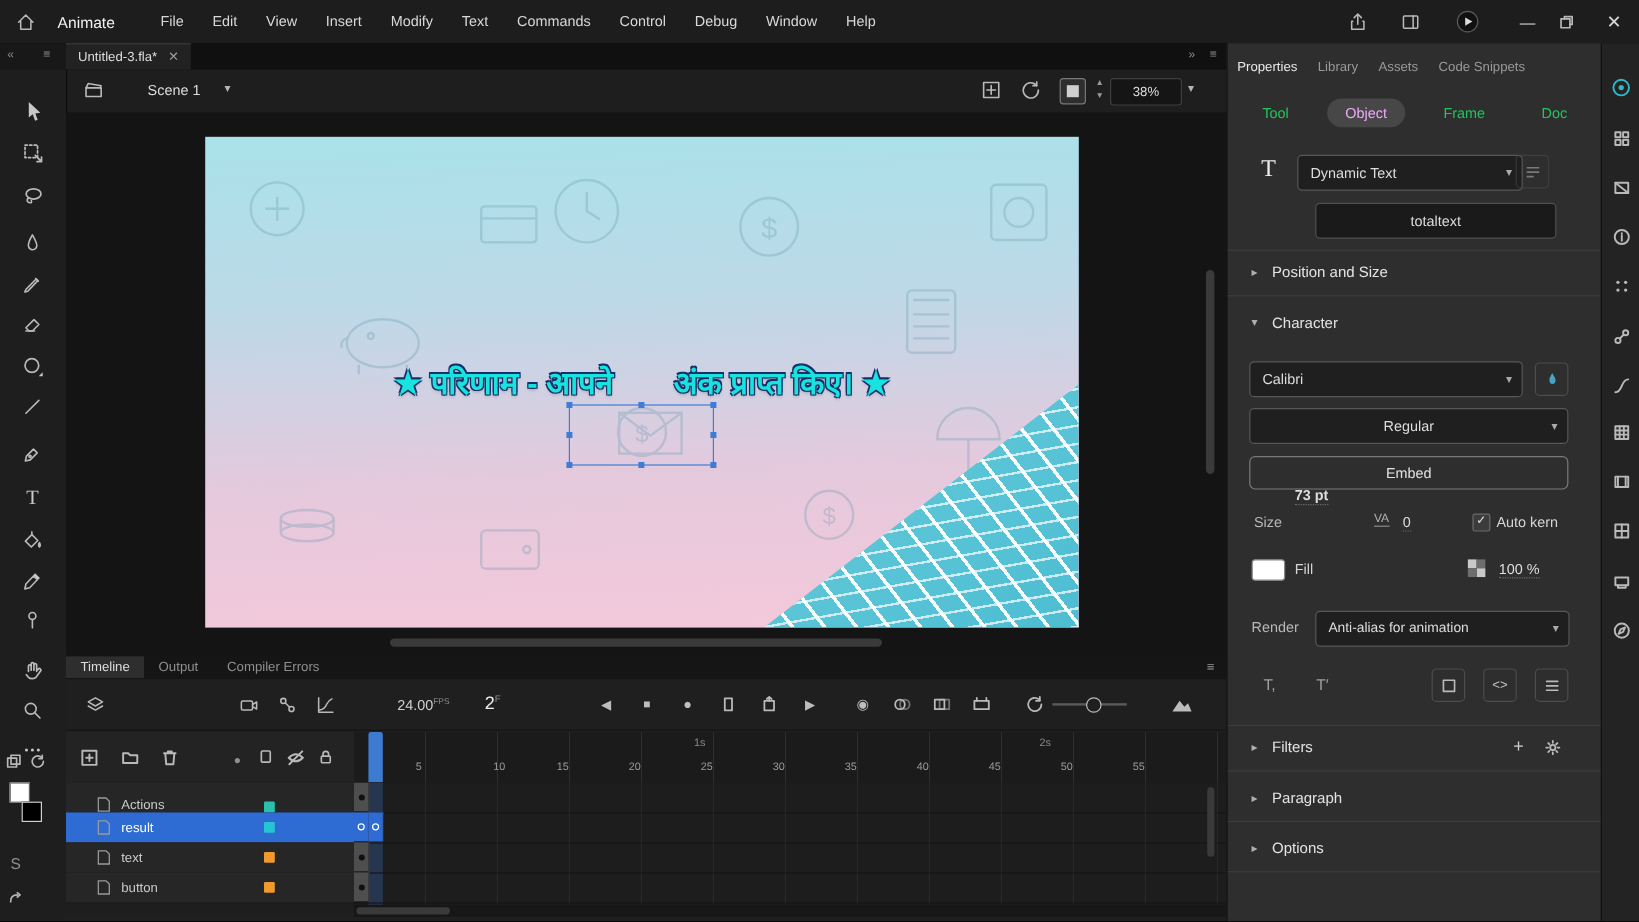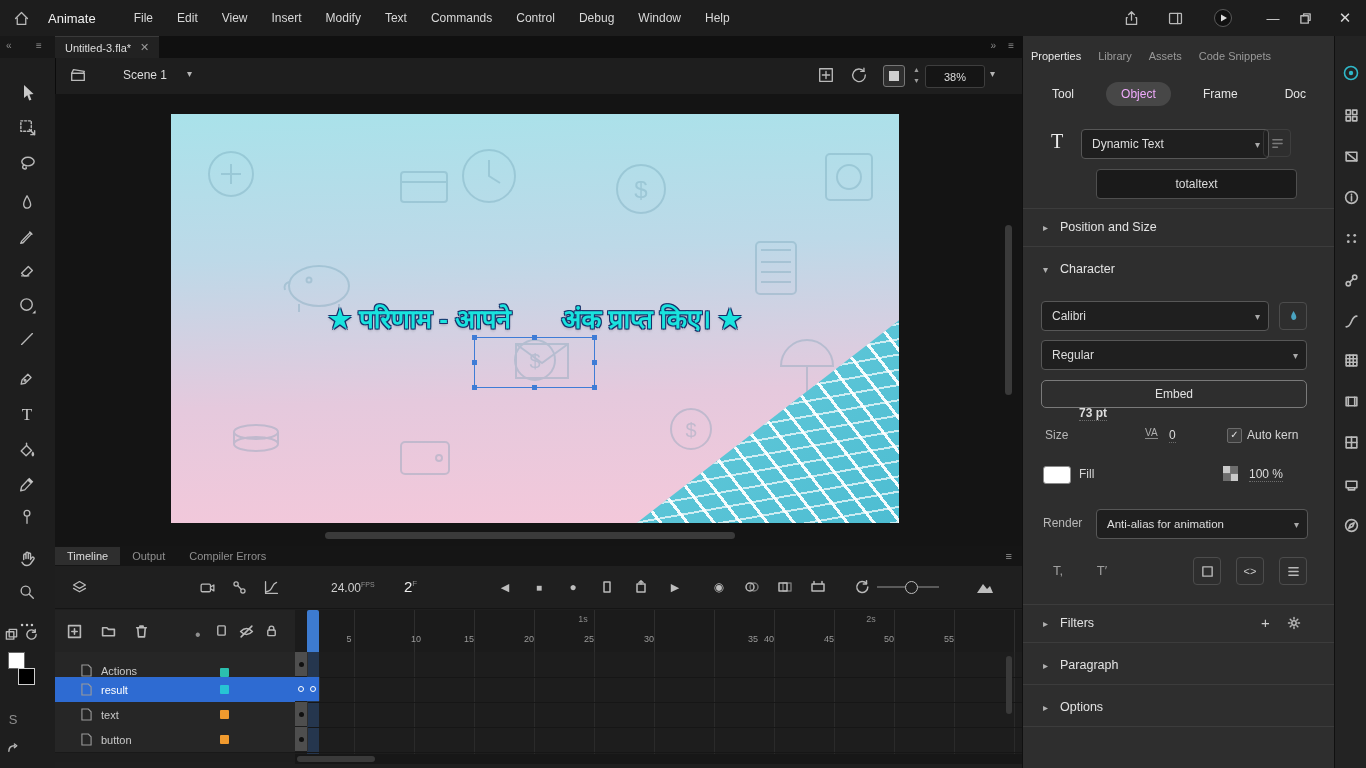--- a/index.html
+++ b/index.html
@@ -73,21 +73,21 @@
   .grow{position:absolute;left:0;width:727px;height:25px;border-bottom:1px solid #161616;}
   .kcell{position:absolute;top:0;width:12px;height:24px;background:#4e4e4e;border-right:1px solid #2e2e2e;
          display:flex;align-items:center;justify-content:center;}
   .kcell i{width:5px;height:5px;border-radius:50%;background:#101010;display:block;}
   .kcell.ksel{background:#2e6bd2;}
   .kcell.ksel i{background:transparent;border:1px solid #fff;width:4px;height:4px;}
   
   #props{left:1022px;top:36px;width:312px;height:732px;background:#2e2e2e;border-left:1px solid #101010;font-size:12px;}
   .ptab{font-size:11px;color:#9a9a9a;margin-right:17px;}
   .ptab.on{color:#e8e8e8;}
-  .stab{font-size:12px;color:#e5e5e5;padding:5px 15px;border-radius:14px;}
+  .stab{font-size:12px;color:#22c55e;padding:5px 15px;border-radius:14px;}
   .stab.on{background:#474747;color:#f0abfc;}
   .dd{position:absolute;height:28px;background:#1f1f1f;border:1px solid #575757;border-radius:4px;
       color:#ddd;display:flex;align-items:center;padding:0 10px;font-size:12px;}
   .dd .chev{position:absolute;right:8px;color:#aaa;font-size:10px;}
   .plabel{color:#b8b8b8;font-size:12px;}
   .pval{color:#ddd;border-bottom:1px dotted #6d6d6d;font-size:12px;}
   .sect{color:#e3e3e3;font-size:12.5px;}
   .sect-chev{color:#b0b0b0;font-size:10px;margin-right:12px;}
   .hr{position:absolute;left:0;width:312px;height:1px;background:#3c3c3c;}
   .sqbtn{position:absolute;width:26px;height:26px;border-radius:4px;display:flex;align-items:center;
@@ -493,21 +493,21 @@
 
     <div id="tl-ruler">
       <div id="ph-marker" style="left: 12px;"></div>
       <div id="ruler-nums">
           <span class="rnum" style="left: 42px;">5</span>
           <span class="rnum" style="left: 102px; text-align: right;">10</span>
           <span class="rnum" style="left: 162px;">15</span>
           <span class="rnum" style="left: 222px;">20</span>
           <span class="rnum" style="left: 282px;">25</span>
           <span class="rnum" style="left: 342px;">30</span>
-          <span class="rnum" style="left: 402px; margin-left: 44px;">35</span>
+          <span class="rnum" style="left: 402px;">35</span>
           <span class="rnum" style="left: 462px;">40</span>
           <span class="rnum" style="left: 522px;">45</span>
           <span class="rnum" style="left: 582px;">50</span>
           <span class="rnum" style="left: 642px;">55</span>
           <span class="smark" style="left: 278px;">1s</span>
           <span class="smark" style="left: 566px;">2s</span>
         </div>
     </div>
 
     <div id="tl-names">
@@ -617,21 +617,21 @@
     <div class="dd" style="left:18px;top:265px;width:206px;">
       <span>Calibri</span>
         <span class="chev">▾</span>
     </div>
     <span class="sqbtn" style="left:256px;top:266px;border:1px solid #4c4c4c;">
       <svg width="13" height="13" viewBox="0 0 14 14">
           <path d="M7 1 C5 4.5 4 6.5 4.7 8.7 A2.7 2.7 0 0 0 10 8.4 C10.4 6.4 8.8 4 7 1 Z" fill="#4aa3c0"></path>
         </svg>
       </span>
 
-    <div class="dd" style="left:18px;top:304px;width:244px;">
+    <div class="dd" style="left:18px;top:304px;width:244px;justify-content:center;">
       <span>Regular</span>
         <span class="chev">▾</span>
     </div>
 
     <div class="ab" style="left:18px;top:344px;width:264px;height:26px;border:1px solid #7a7a7a;border-radius:5px;display:flex;align-items:center;justify-content:center;color:#e2e2e2;">
       <span>Embed</span>
     </div>
 
     <span class="plabel ab" style="left:22px;top:392px;">Size</span>
     <span class="pval ab" style="left:56px;top:370px;font-weight:bold;">73 pt</span>

